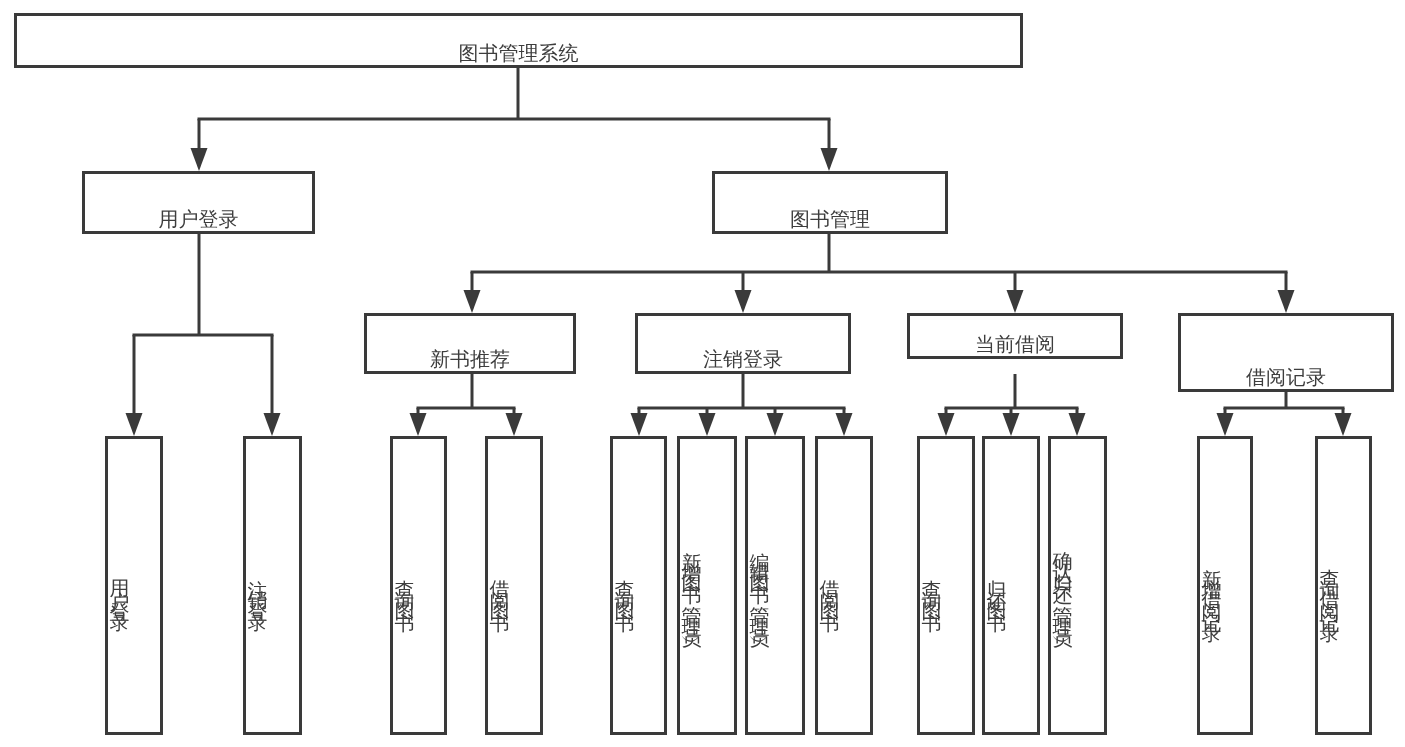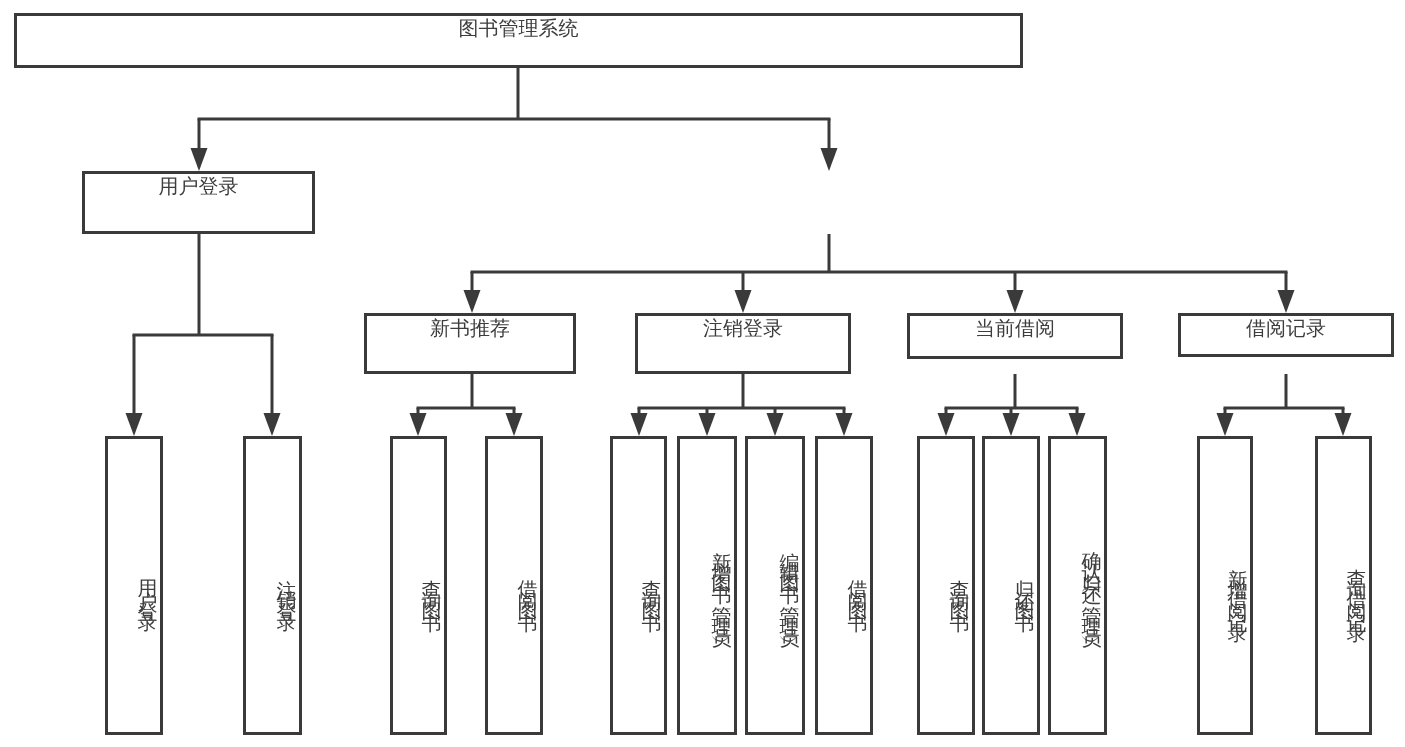--- a/index.html
+++ b/index.html
@@ -27,21 +27,21 @@
     width:1405px;height:747px;
     z-index:0;
   }
   .node{
     position:absolute;
     box-sizing:border-box;
     background:#fff;
     border:3px solid var(--node-border);
     color:var(--node-text);
     display:flex;
-    align-items:flex-start;
+    align-items:flex-end;
     justify-content:center;
     font-size:20px;
     line-height:1.2;
     z-index:1;
     white-space:nowrap;
   }
   .node.v{
     writing-mode:vertical-rl;
     letter-spacing:11px;
   }
@@ -120,31 +120,34 @@
       <polygon points="1334.5,413 1351.5,413 1343,436" fill="var(--line)"></polygon>
     </svg>
 
   <div class="node h" style="left:14px;top:13px;width:1009px;height:55px;">
     <span class="lbl">图书管理系统</span>
   </div>
 
   <div class="node h" style="left:82px;top:171px;width:233px;height:63px;">
     <span class="lbl">用户登录</span>
   </div>
+  <div class="node h" style="left:712px;top:171px;width:236px;height:63px;">
+    <span class="lbl">图书管理</span>
+  </div>
 
   <div class="node h" style="left:364px;top:313px;width:212px;height:61px;">
     <span class="lbl">新书推荐</span>
   </div>
   <div class="node h" style="left:635px;top:313px;width:216px;height:61px;">
     <span class="lbl">注销登录</span>
   </div>
   <div class="node h" style="left:907px;top:313px;width:216px;height:46px;">
     <span class="lbl">当前借阅</span>
   </div>
-  <div class="node h" style="left:1178px;top:313px;width:216px;height:44px;">
+  <div class="node h" style="left:1178px;top:313px;width:216px;height:79px;">
     <span class="lbl">借阅记录</span>
   </div>
 
   <div class="node v" style="left:105px;top:436px;width:58px;height:299px;">
     <span class="lbl">用户登录</span>
   </div>
   <div class="node v" style="left:243px;top:436px;width:59px;height:299px;">
     <span class="lbl">注销登录</span>
   </div>
 

